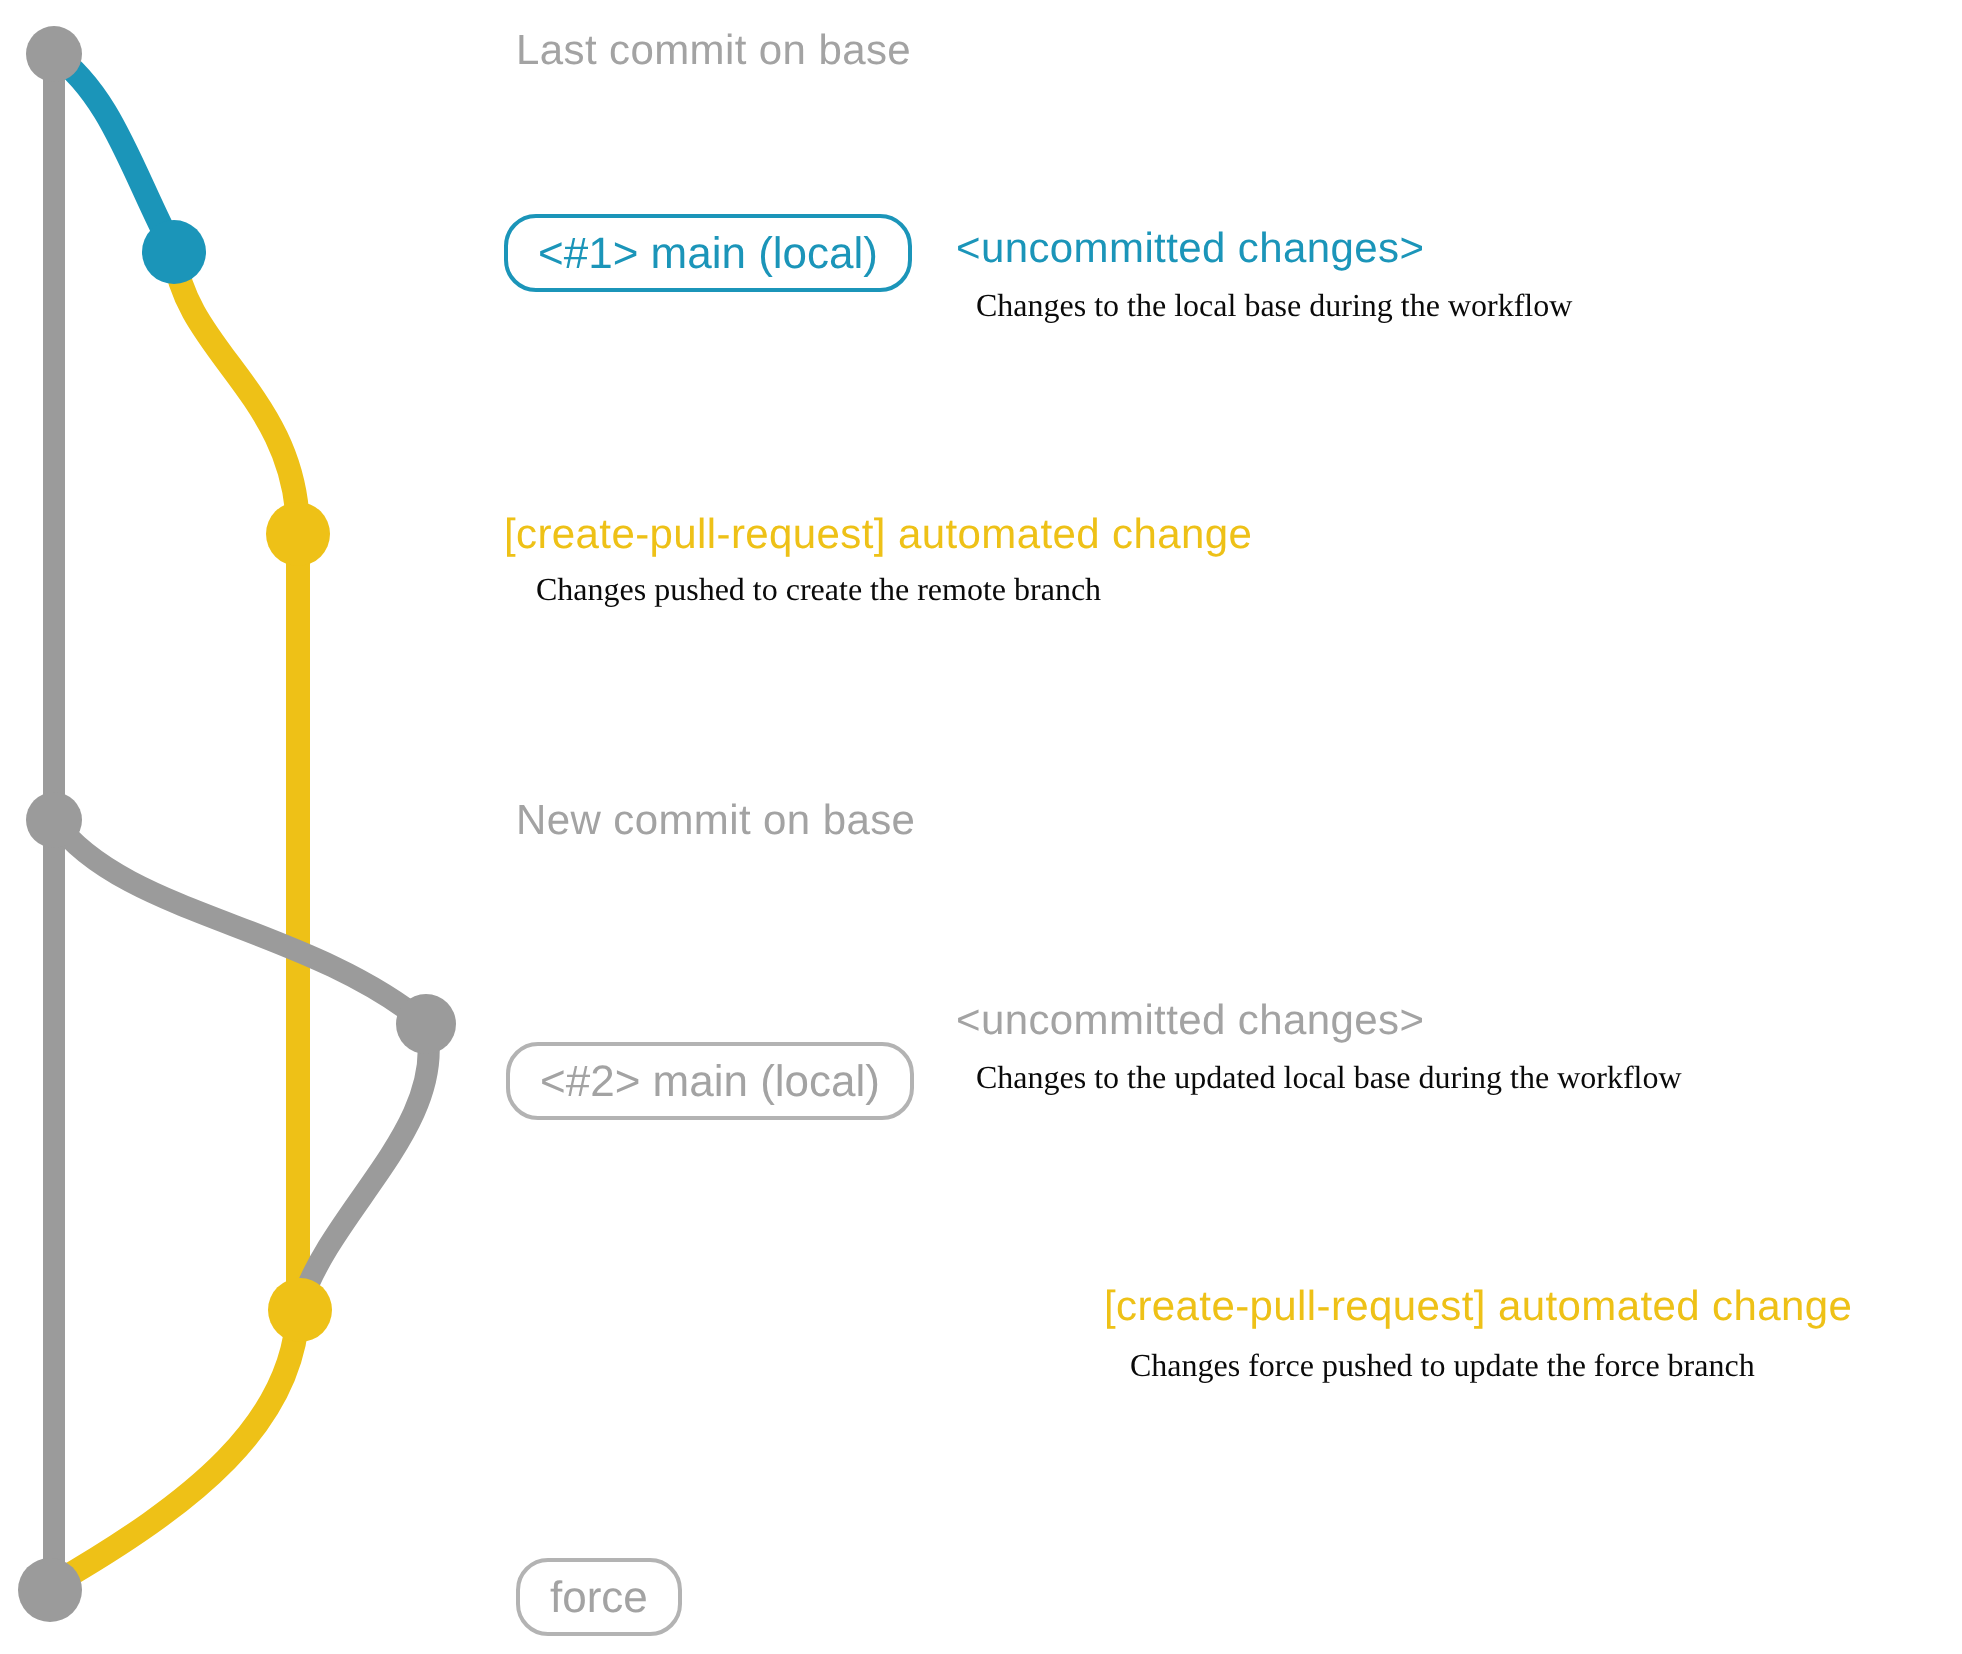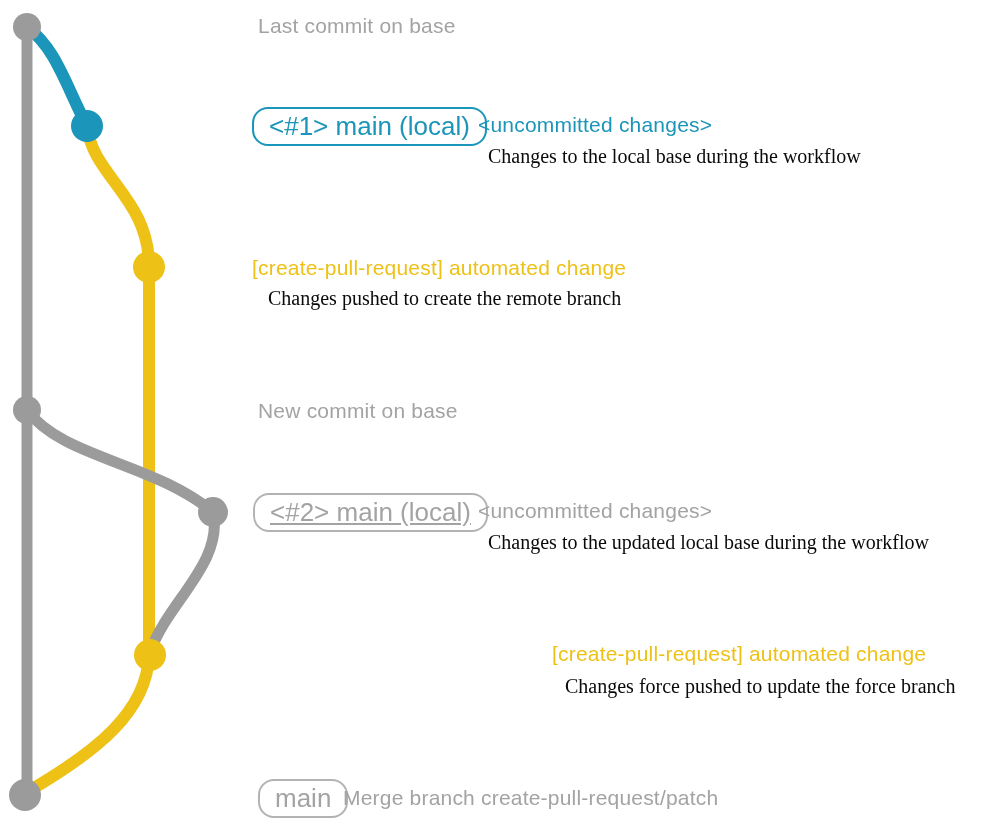--- a/index.html
+++ b/index.html
@@ -20,30 +20,30 @@
   .dot.teal{fill:var(--teal);}
   .dot.yellow{fill:var(--yellow);}
 
   .abs{position:absolute;white-space:nowrap;}
   .sans-label{font-size:21px;letter-spacing:0.2px;}
   .gray-text{color:var(--text_gray);}
   .teal-text{color:var(--teal);}
   .yellow-text{color:var(--yellow);text-align:right;}
   .serif-note{
     font-family:"Liberation Serif",serif;
-    font-size:20px;
+    font-size:16px;
     color:var(--ink);
   }
   .badge{
     display:inline-block;
     border:2px solid;
     border-radius:16px;
     padding:0 15px;
     line-height:35px;
-    font-size:26px;
+    font-size:22px;
     background:#fff;
   }
   .badge.teal{border-color:var(--teal);color:var(--teal);}
   .badge.gray{border-color:var(--badge_gray);color:var(--text_gray);}
   .badge.yellow{border-color:var(--yellow);color:var(--yellow);}
 </style>
 </head>
 <body>
 
 <div id="canvas">
@@ -71,23 +71,22 @@
 
   <div class="abs badge teal" style="left:252px;top:107px;">&lt;#1&gt; main (local)</div>
   <div class="abs sans-label teal-text" style="left:478px;top:113px;">&lt;uncommitted changes&gt;</div>
   <div class="abs serif-note" style="left:488px;top:145px;">Changes to the local base during the workflow</div>
 
   <div class="abs sans-label yellow-text" style="left:252px;top:256px;">[create-pull-request] automated change</div>
   <div class="abs sans-label gray-text" style="left:258px;top:399px;">New commit on base</div>
 
   <div class="abs serif-note" style="left:268px;top:287px;">Changes pushed to create the remote branch</div>
 
-  <div class="abs badge gray" style="left:253px;top:493px;text-decoration:underline;">&lt;#2&gt; main (local)</div>
+  <div class="abs badge gray" style="left:253px;top:521px;">&lt;#2&gt; main (local)</div>
   <div class="abs sans-label gray-text" style="left:478px;top:499px;">&lt;uncommitted changes&gt;</div>
   <div class="abs serif-note" style="left:488px;top:531px;">Changes to the updated local base during the workflow</div>
 
   <div class="abs sans-label yellow-text" style="left:552px;top:642px;">[create-pull-request] automated change</div>
   <div class="abs serif-note" style="left:565px;top:675px;">Changes force pushed to update the force branch</div>
 
-  <div class="abs badge gray" style="left:258px;top:779px;">main</div>
-  <div class="abs sans-label gray-text" style="left:343px;top:786px;">Merge branch create-pull-request/patch</div>
+  <div class="abs badge gray" style="left:258px;top:779px;">force</div>
 
 </div>
 
 </body></html>

